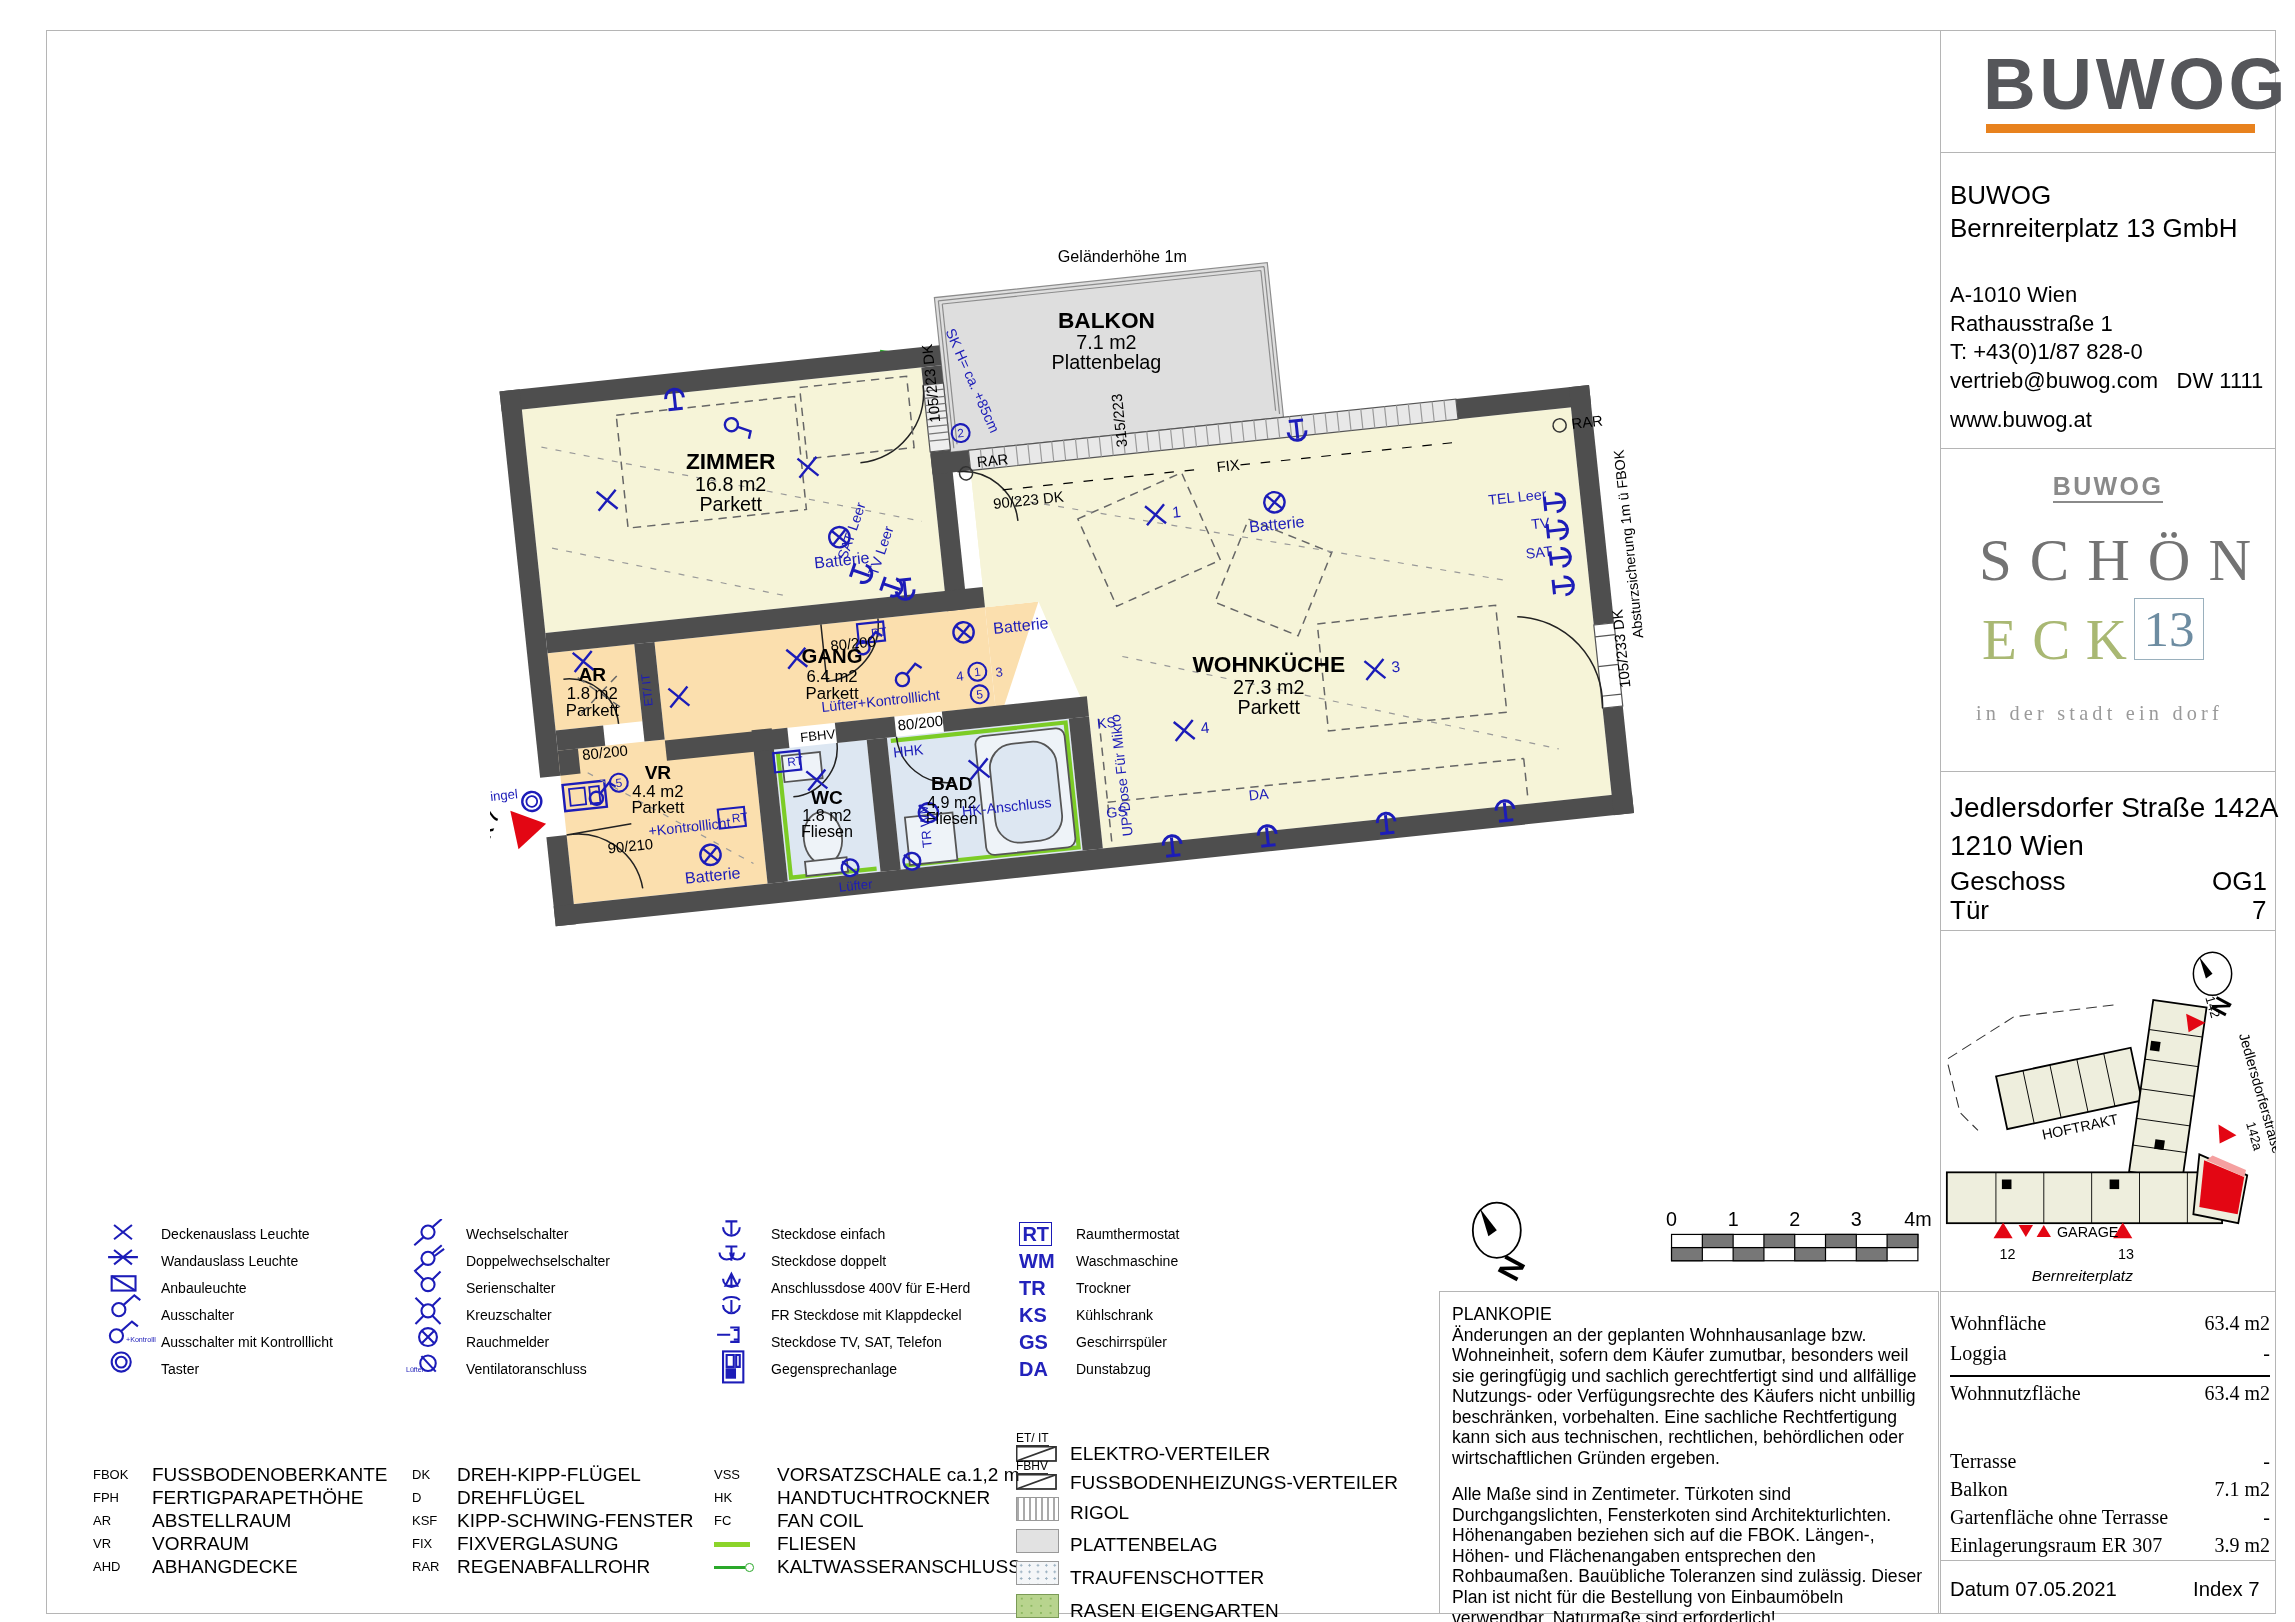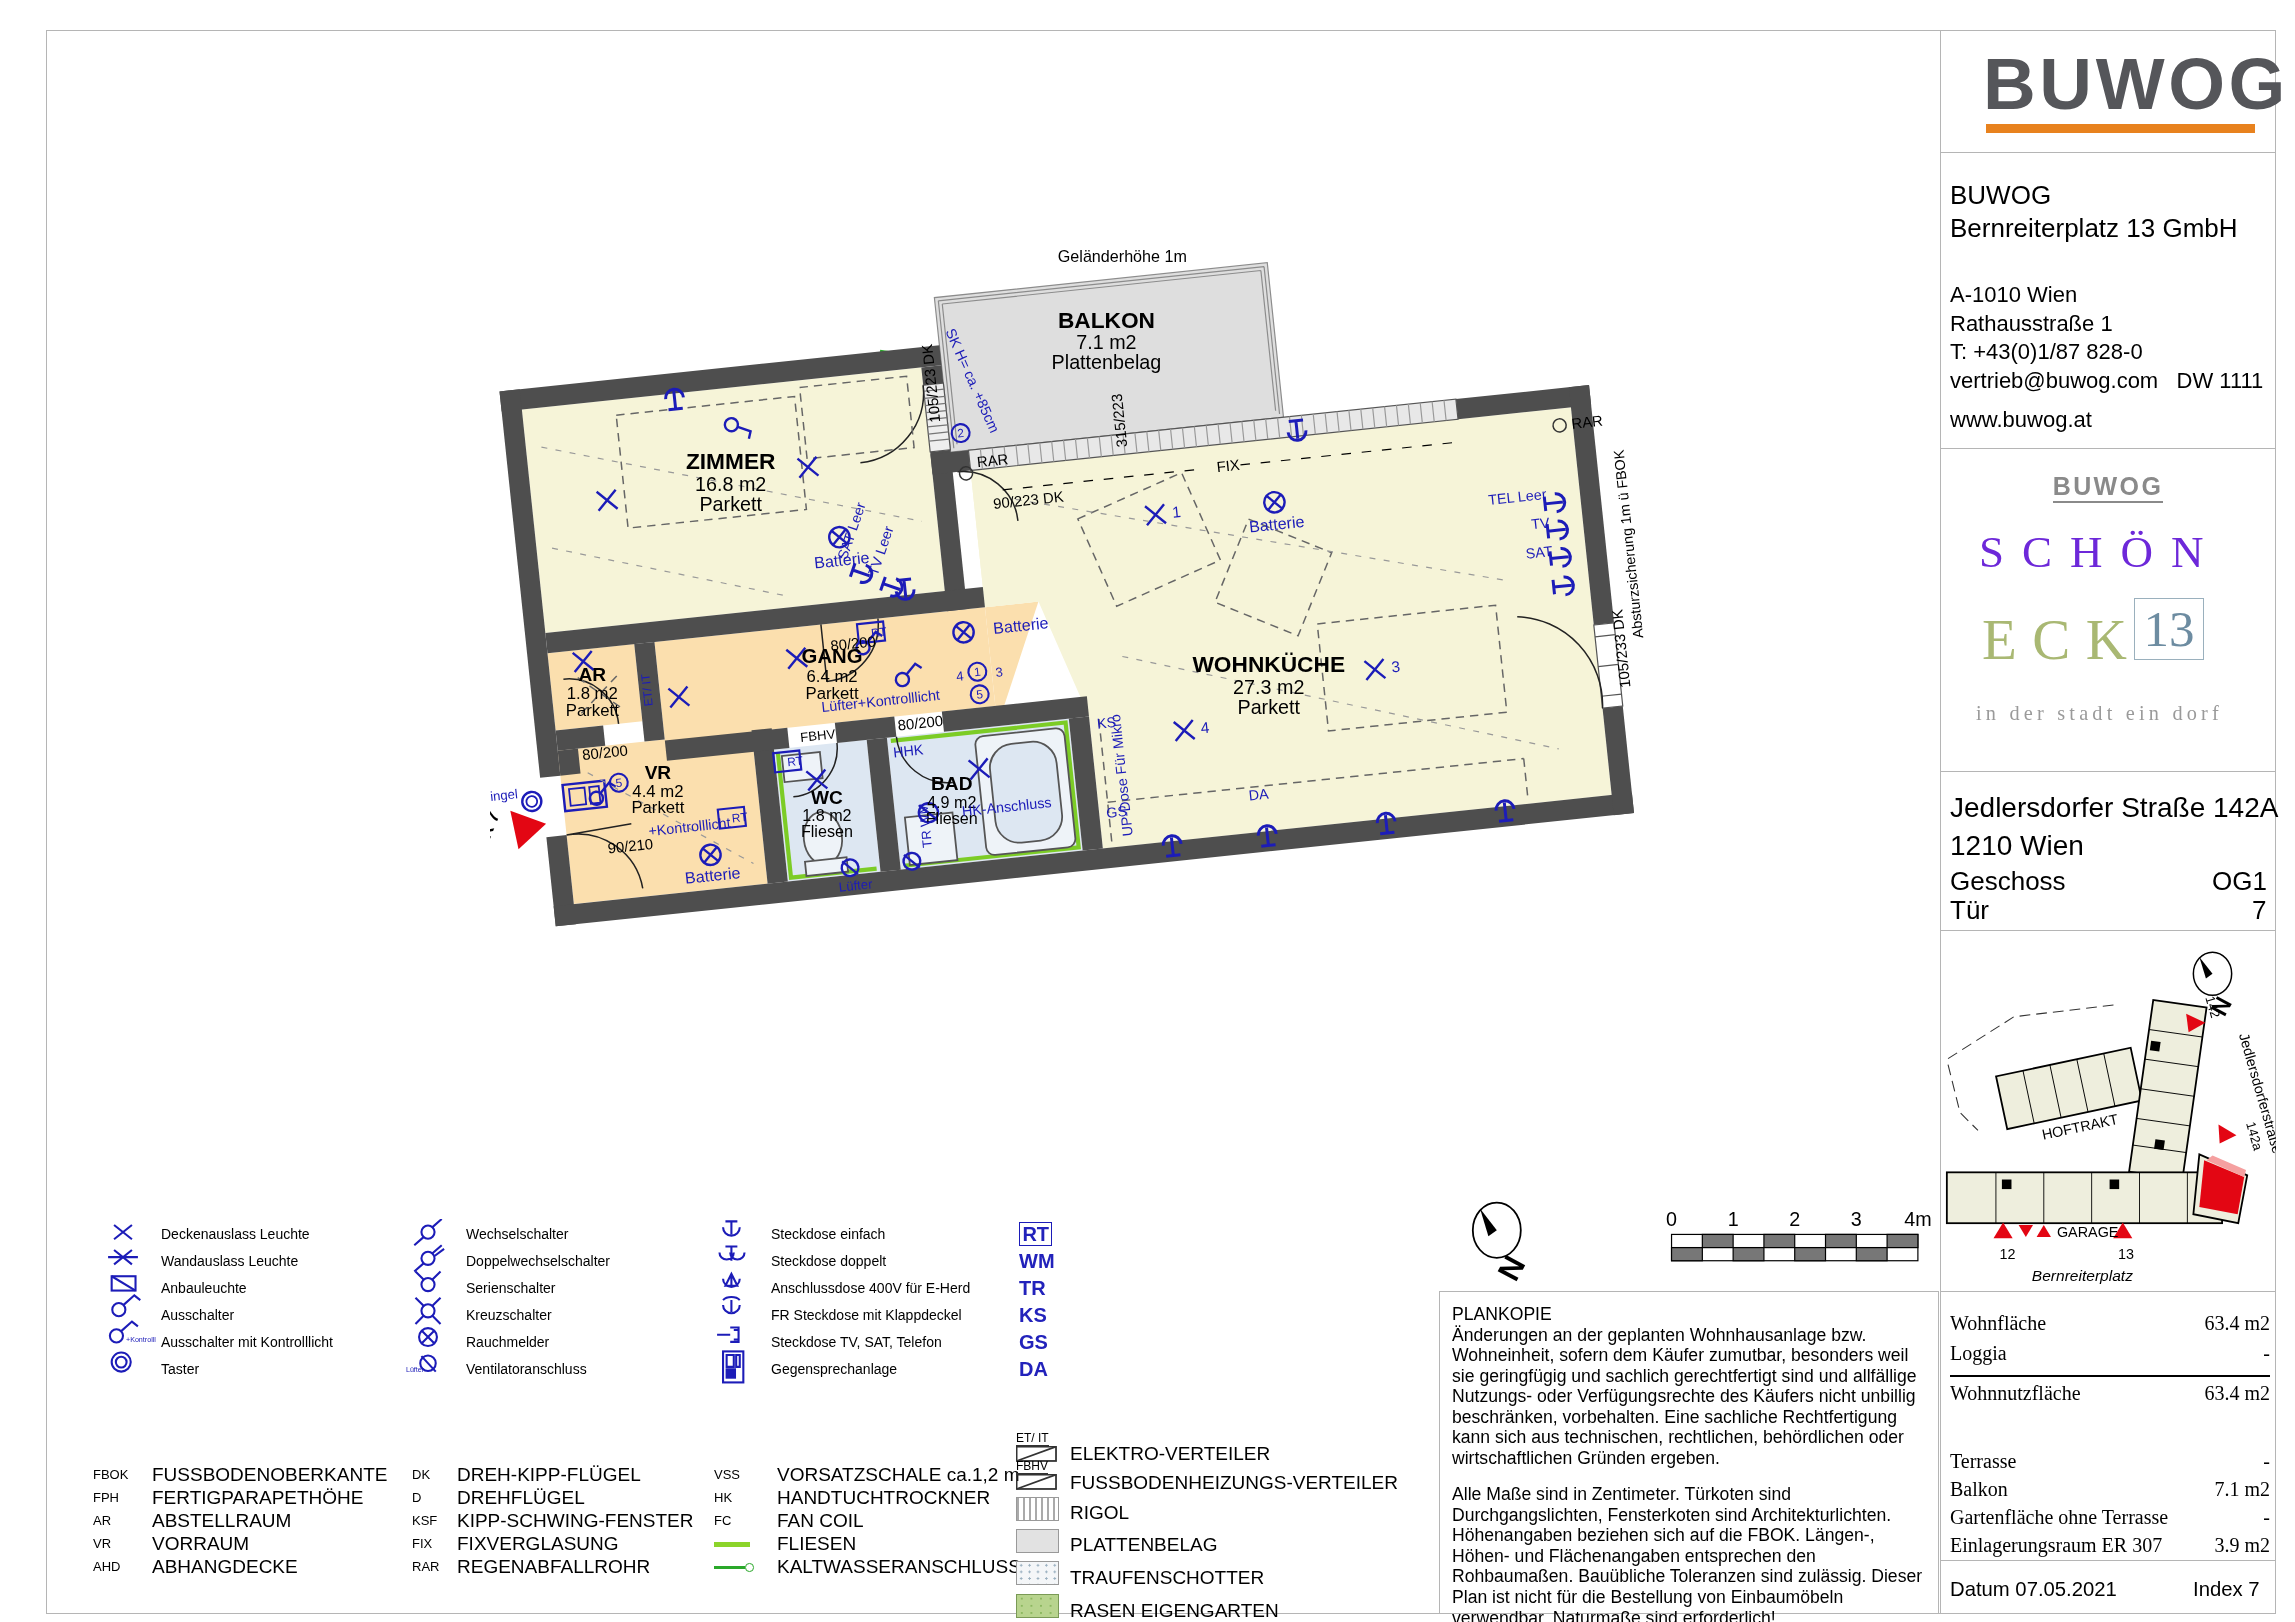--- a/index.html
+++ b/index.html
@@ -10,21 +10,21 @@
          border:1.2px solid #b5b5b5;box-sizing:border-box;}
   .vline{position:absolute;background:#b5b5b5;width:1.2px;}
   .hline{position:absolute;background:#b5b5b5;height:1.2px;}
   
   .logo{font-size:73px;font-weight:800;color:#55565a;letter-spacing:3.6px;}
   .obar{background:#e8821e;height:9px;}
   .company{font-size:26px;line-height:1.25;}
   .addr{font-size:22px;line-height:1.3;}
   .brand-top{font-size:25px;font-weight:700;color:#8a8a8a;letter-spacing:2.4px;
              border-bottom:2.4px solid #8a8a8a;padding-bottom:1.2px;}
-  .schoen{font-family:"Liberation Serif",serif;font-size:45px;color:#6d28d9;letter-spacing:18px;}
+  .schoen{font-family:"Liberation Serif",serif;font-size:59px;color:#737373;letter-spacing:18px;}
   .eck{font-family:"Liberation Serif",serif;font-size:57px;color:#a9b873;letter-spacing:15.5px;}
   .n13{font-family:"Liberation Serif",serif;font-size:51px;color:#6d8ca1;
        border:1.8px solid #9ab0bd;padding:1.2px 8.4px;}
   .claim{font-family:"Liberation Serif",serif;font-size:20.3px;color:#9a9a9a;letter-spacing:4.2px;text-align:right;}
   .proj{font-size:28px;line-height:1.35;}
   .rowlab{font-size:26px;}
   .area-row{position:absolute;left:1950px;width:320px;font-size:20px;font-family:Liberation Serif, serif;}
   .area-row .v{position:absolute;right:0;top:0;}
   .leg-lab{font-size:14px;white-space:nowrap;}
   .leg-abbr{font-size:20px;color:#2222bb;font-weight:700;white-space:nowrap;}
@@ -371,20 +371,28 @@
   </div>
 
   <div class="abs" style="left:1019px;top:1221px;line-height:27px;text-align:left;">
     <div class="leg-abbr"><span style="border:1.2px solid #1c1cb8;padding:0 2.4px;">RT</span></div>
     <div class="leg-abbr">WM</div>
     <div class="leg-abbr">TR</div>
     <div class="leg-abbr">KS</div>
     <div class="leg-abbr">GS</div>
     <div class="leg-abbr">DA</div>
   </div>
+  <div class="abs" style="left:1076px;top:1221px;line-height:27px;">
+    <div class="leg-lab">Raumthermostat</div>
+    <div class="leg-lab">Waschmaschine</div>
+    <div class="leg-lab">Trockner</div>
+    <div class="leg-lab">Kühlschrank</div>
+    <div class="leg-lab">Geschirrspüler</div>
+    <div class="leg-lab">Dunstabzug</div>
+  </div>
 
   <div class="abs" style="left:93px;top:1463px;line-height:23px;">
     <div class="abk">FBOK</div>
     <div class="abk">FPH</div>
     <div class="abk">AR</div>
     <div class="abk">VR</div>
     <div class="abk">AHD</div>
   </div>
   <div class="abs" style="left:152px;top:1463px;line-height:23px;">
     <div class="ab">FUSSBODENOBERKANTE</div>

